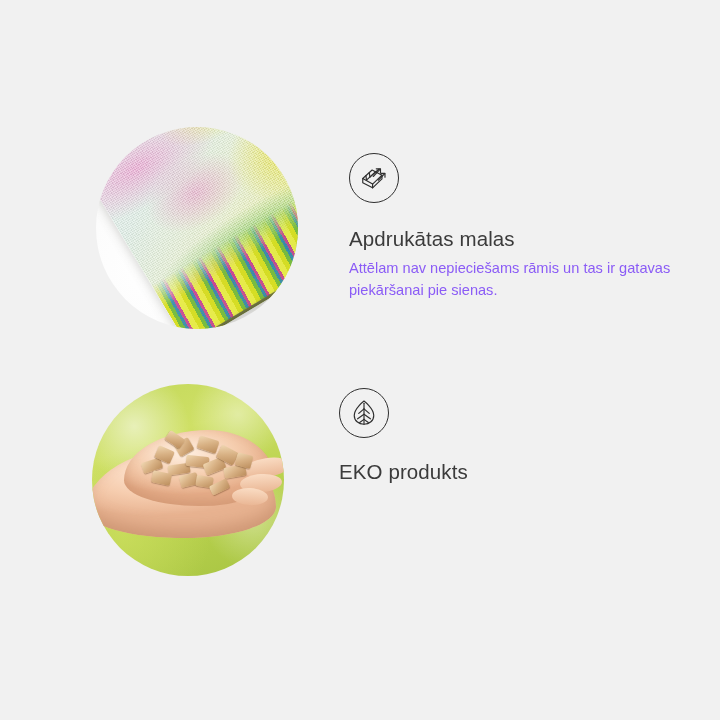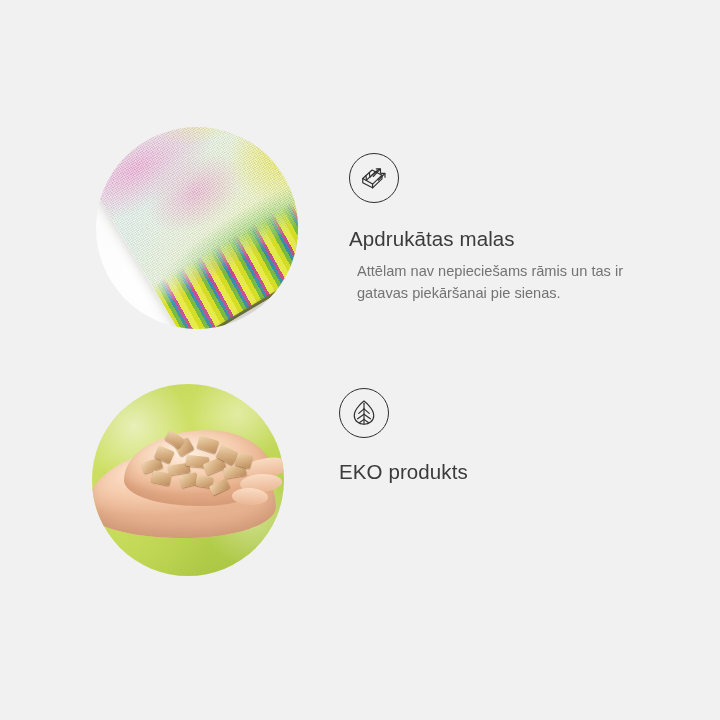--- a/index.html
+++ b/index.html
@@ -202,24 +202,24 @@
     margin: 24px 0 5px 0;
     font-size: 20.5px;
     line-height: 1.2;
     font-weight: 400;
     color: #3b3b3b;
     letter-spacing: .1px;
   }
   .feature-2 .feature-title { margin-top: 22px; }
 
   .feature-text {
-    margin: 8px;
+    margin: 0;
     font-size: 14.6px;
     line-height: 1.52;
-    color: #737373;
+    color: #8b5cf6;
     max-width: 340px;
   }
 </style>
 </head>
 <body>
 
 <div class="page">
 
   <section class="feature feature-1">
 

